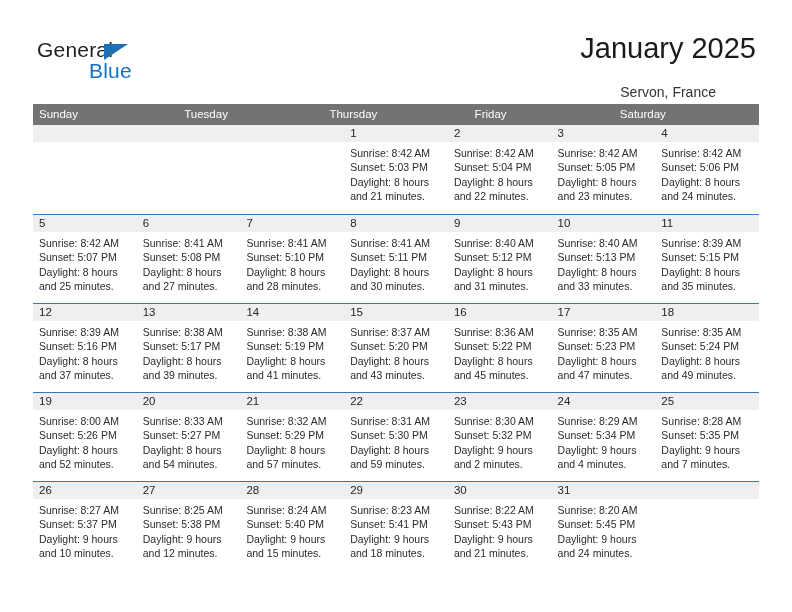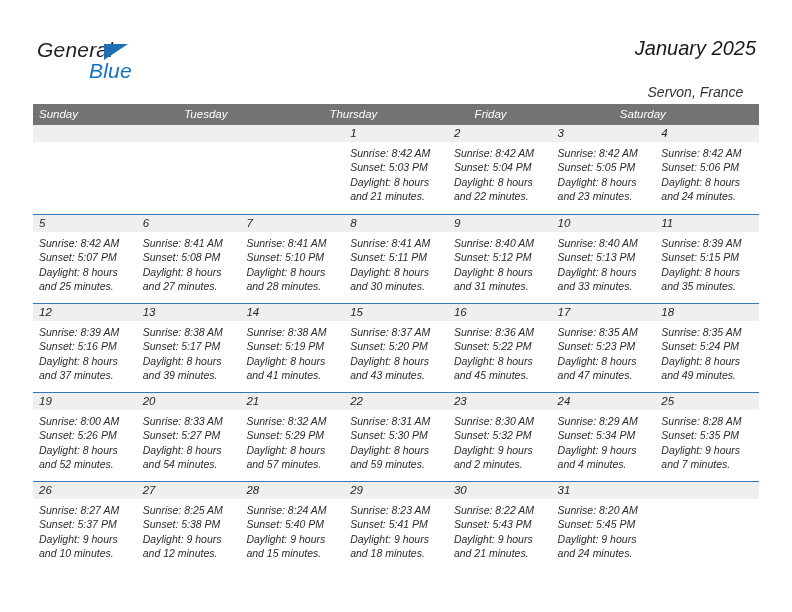--- a/index.html
+++ b/index.html
@@ -12,21 +12,20 @@
     height: 612px;
     font-family: "Liberation Sans", sans-serif;
     color: #000000;
     overflow: hidden;
   }
   .page {
     position: relative;
     width: 716px;
     height: 612px;
     box-sizing: border-box;
-    font-style: italic;
   }
 
   
   .top-bar {
     position: absolute;
     left: 0; top: 0;
     width: 792px;
     height: 100px;
   }
   .logo {
@@ -64,21 +63,21 @@
     font-family: "Liberation Sans", sans-serif;
   }
 
   .title-block {
     position: absolute;
     right: 36px;
     top: 32px;
     text-align: right;
   }
   .cal-title {
-    font-size: 20px;
+    font-size: 29px;
     color: #1a1a1a;
     line-height: 32px;
     white-space: nowrap;
     font-weight: normal;
     margin: 0;
   }
   .cal-subtitle {
     font-size: 14px;
     color: #333333;
     line-height: 20px;

